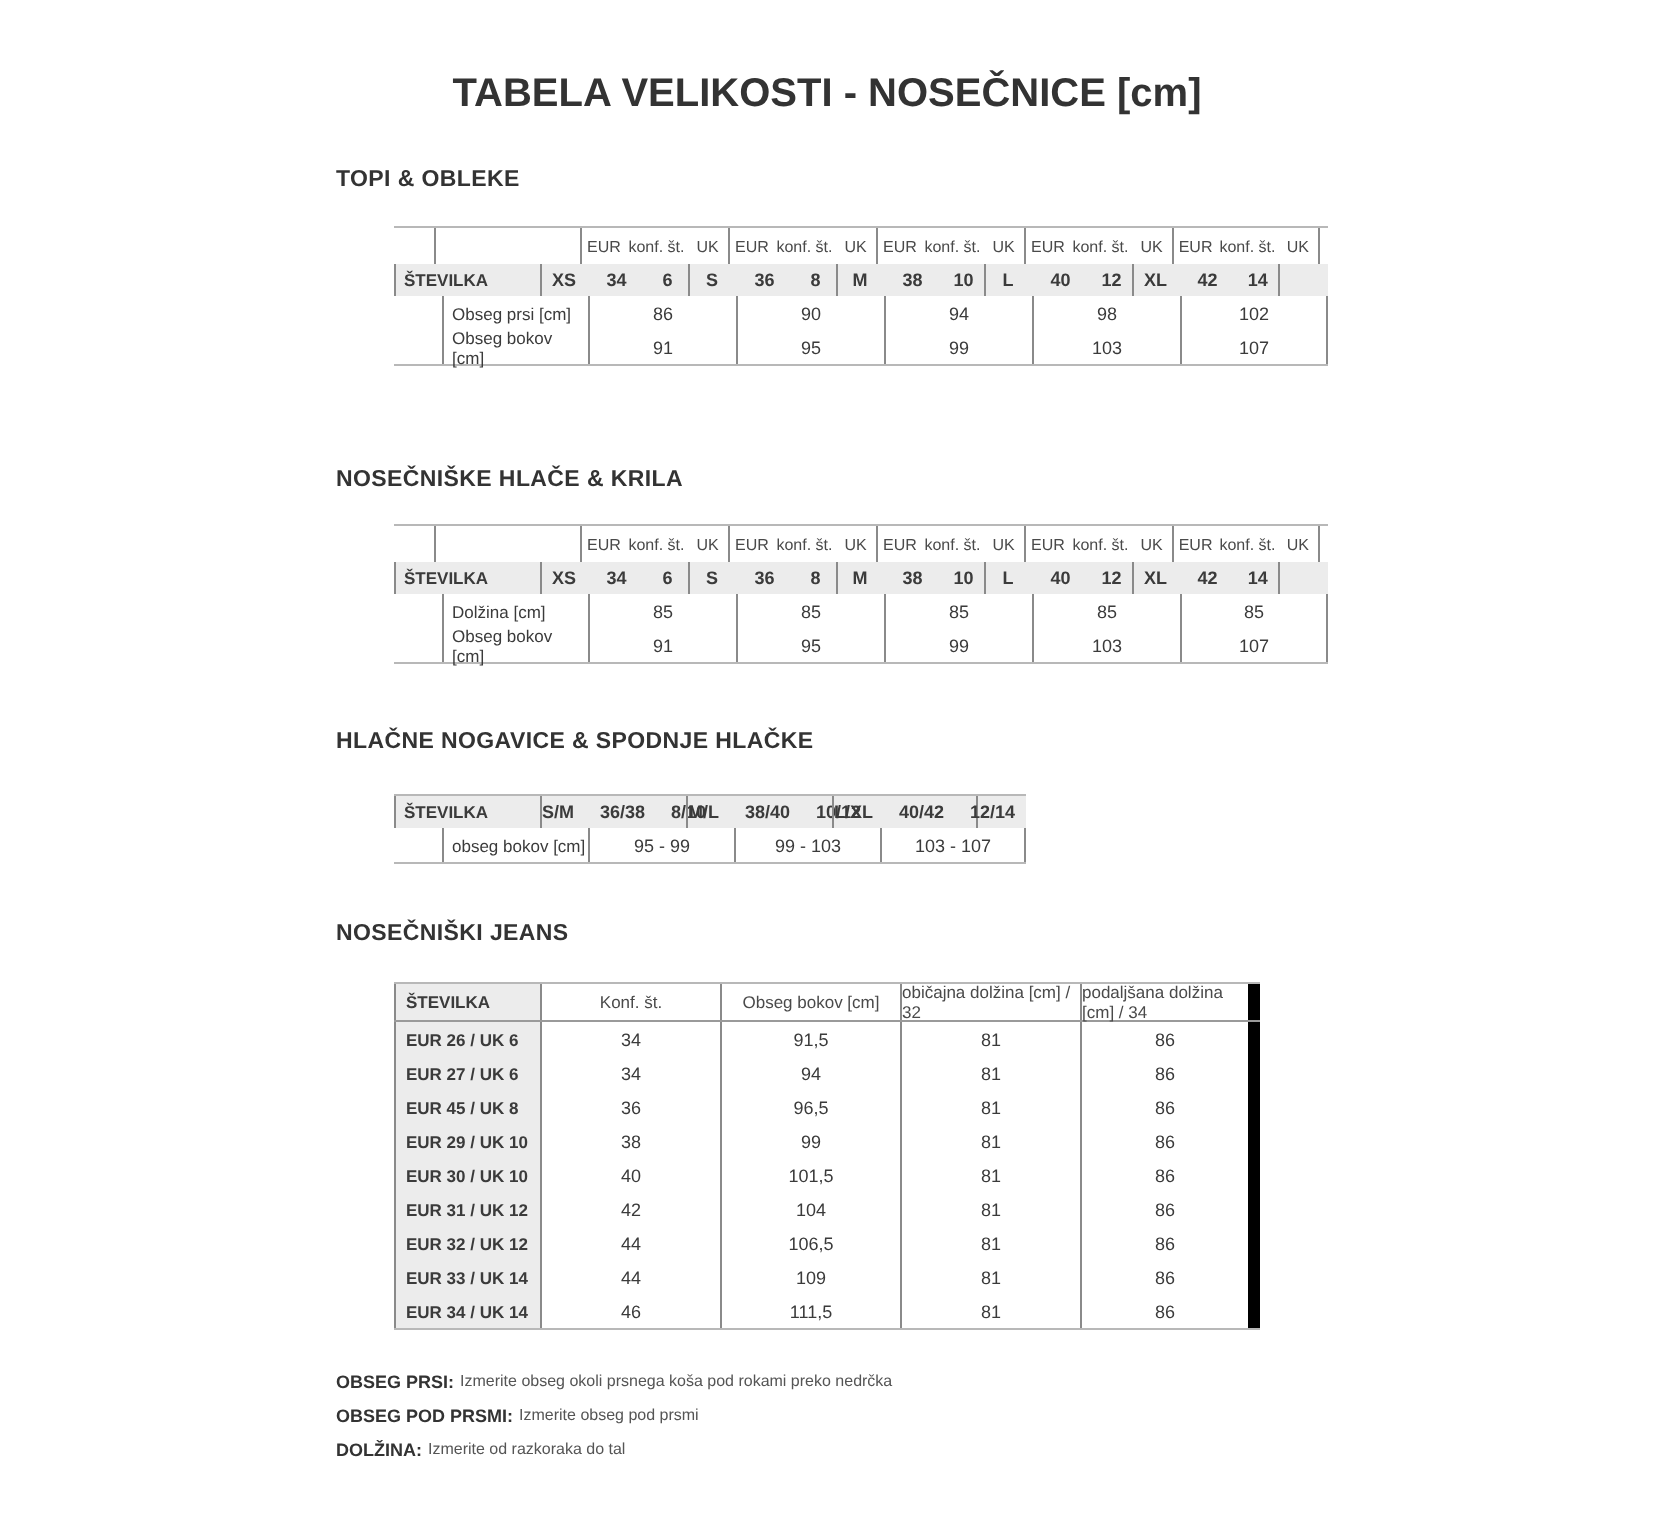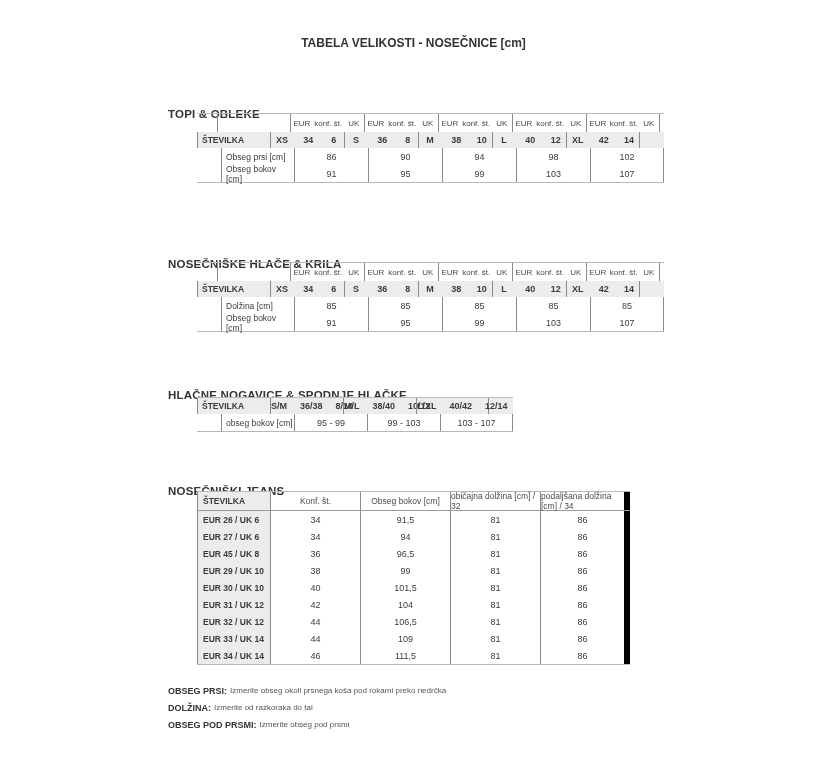--- a/index.html
+++ b/index.html
@@ -3,26 +3,25 @@
 <meta charset="utf-8">
 <style>
   * { margin:0; padding:0; box-sizing:border-box; }
   html,body { background:#ffffff; }
   body {
     width:827px; height:768px; position:relative; overflow:hidden;
     font-family:"Liberation Sans", sans-serif; color:#3b3b3b;
   }
   .title {
     position:absolute; top:36px; left:0; width:827px; text-align:center;
-    font-size:12px; font-weight:bold; color:#333;
+    font-size:20px; font-weight:bold; color:#333;
   }
   .sheading {
     position:absolute; left:168px; font-size:11.5px; font-weight:bold; color:#333;
     letter-spacing:.2px;
-    margin-top:24px;
   }
   
   .gtable {
     position:absolute; left:197px; display:flex; flex-direction:column;
     border-top:1px solid #b8b8b8; border-bottom:1px solid #b8b8b8;
     font-size:9px;
   }
   .grow { display:flex; align-items:stretch; }
   .grow > div { border-left:1px solid #8a8a8a; display:flex; align-items:center; }
   .grow > div:last-child { border-right:1px solid #8a8a8a; }
@@ -312,20 +311,20 @@
     <div class="jcol">86</div>
   </div>
 </div>
 
 <div class="notes">
   <div class="note">
     <span class="term">OBSEG PRSI:</span>
     <span class="ntext">Izmerite obseg okoli prsnega koša pod rokami preko nedrčka</span>
   </div>
   <div class="note">
+    <span class="term">OBSEG POD PRSMI:</span>
+    <span class="ntext">Izmerite obseg pod prsmi</span>
+  </div>
+  <div class="note">
     <span class="term">DOLŽINA:</span>
     <span class="ntext">Izmerite od razkoraka do tal</span>
   </div>
-  <div class="note">
-    <span class="term">OBSEG POD PRSMI:</span>
-    <span class="ntext">Izmerite obseg pod prsmi</span>
-  </div>
 </div>
 
 </body></html>

